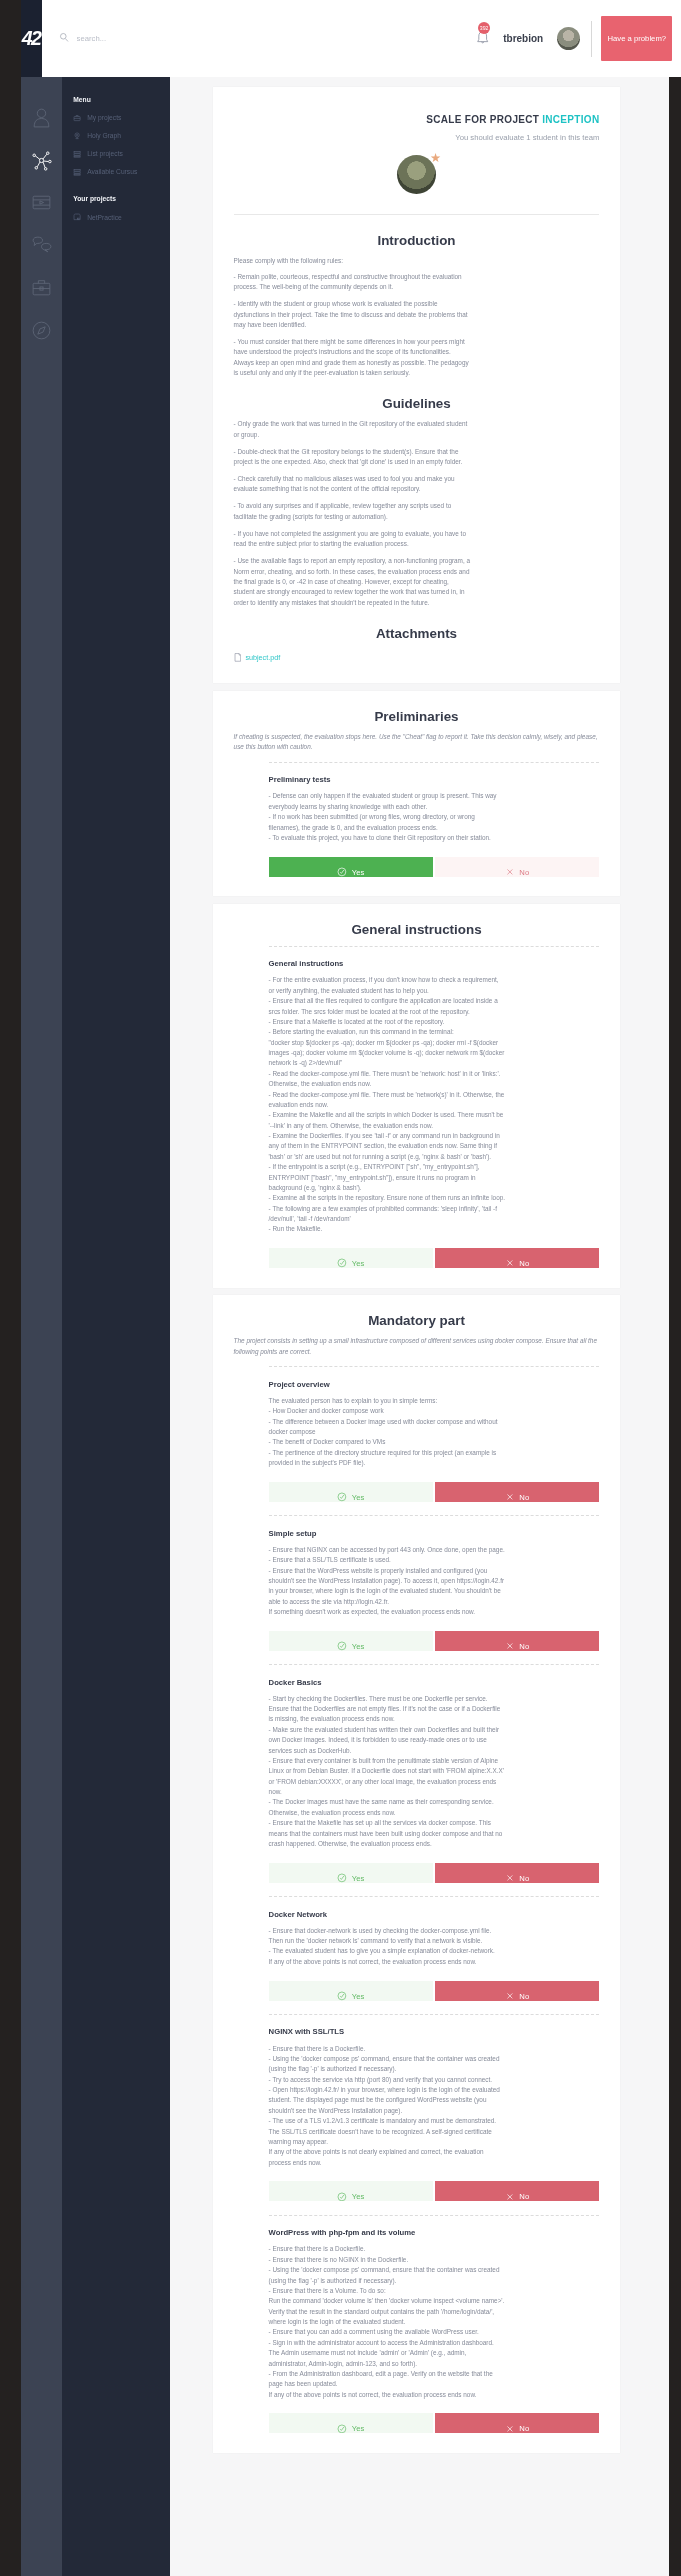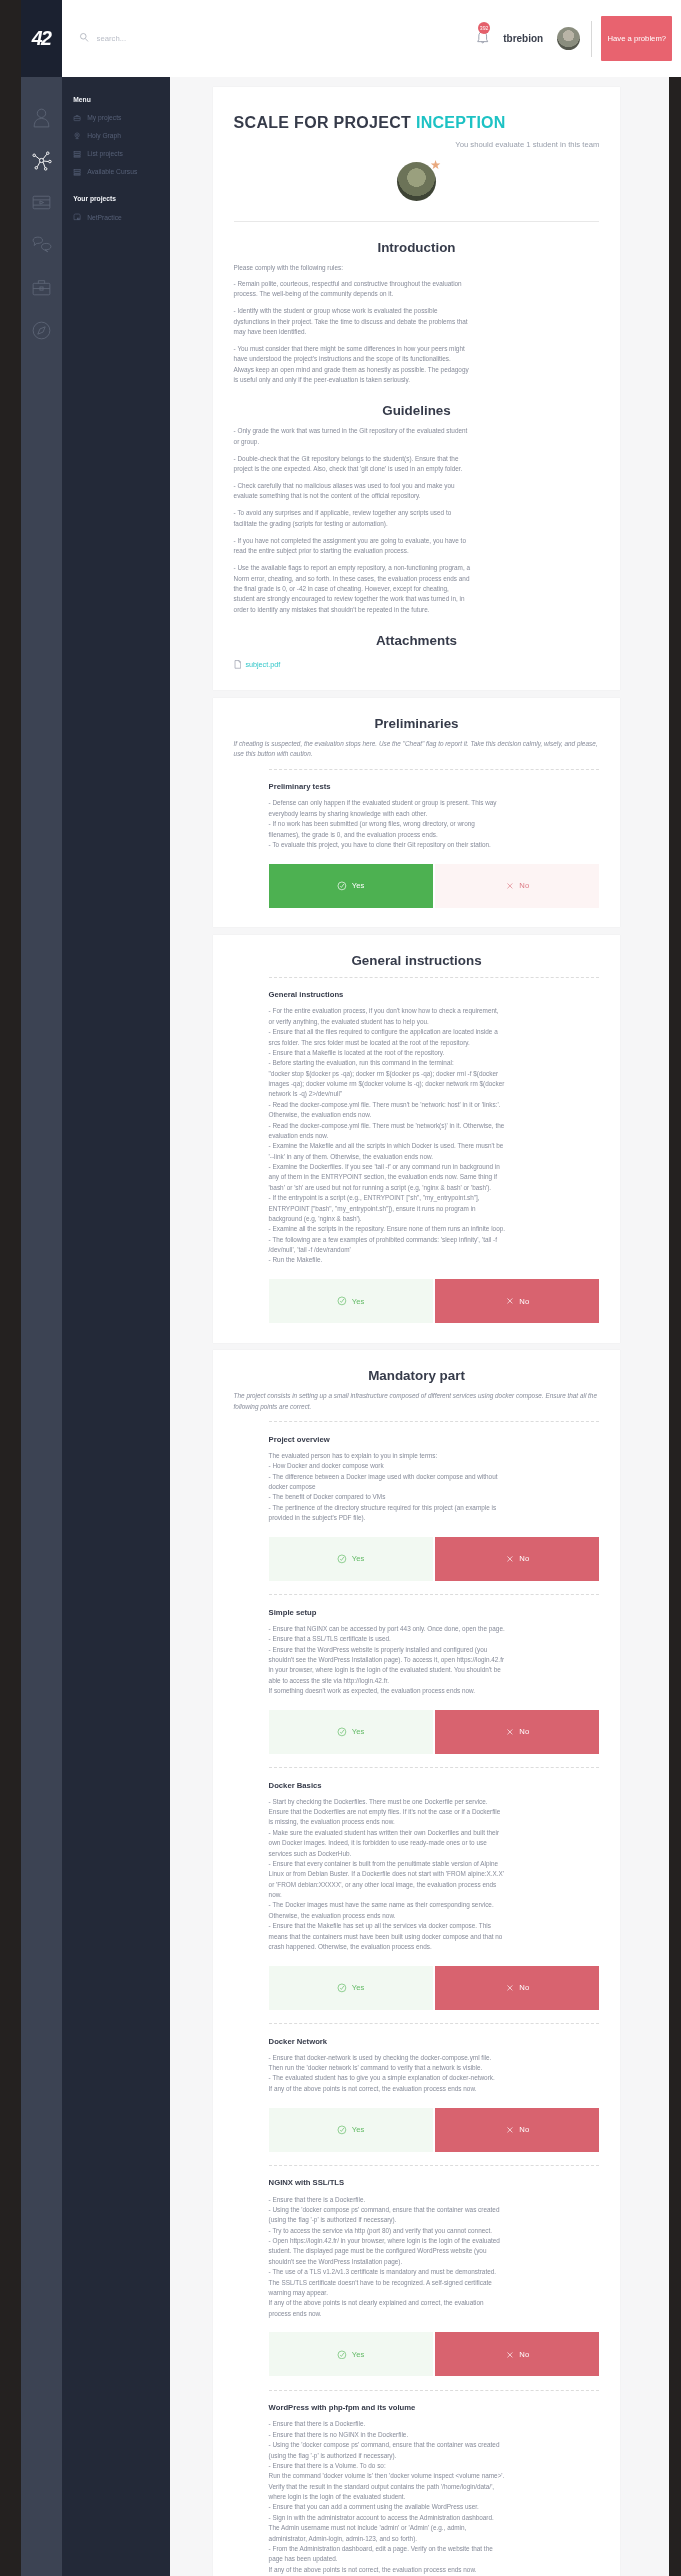--- a/index.html
+++ b/index.html
@@ -8,21 +8,21 @@
     height: 3217px; overflow: hidden; position: relative;
     background: #242120;
     font-family: "Liberation Sans", sans-serif;
   }
   
   .topbar {
     position: absolute; left: 20.6px; top: 0; width: 661px; height: 77px;
     background: #ffffff; z-index: 20; display: flex; align-items: center;
   }
   .logo-block {
-    width: 41px; height: 77px; background: #1b2130; color: #fff;
+    width: 21px; height: 77px; background: #1b2130; color: #fff;
     display: flex; align-items: center; justify-content: center;
     font-size: 19.6px; font-weight: bold; letter-spacing: -1.5px; flex: none;
     font-style: italic;
   }
   .search-wrap { display: flex; align-items: center; margin-left: 17.5px; flex: 1; }
   .search-wrap .icon svg { width: 10.3px; height: 10.3px; }
   .search-input {
     border: none; outline: none; font-size: 7.7px; color: #3a3f4c;
     margin-left: 7.2px; width: 155px; font-family: "Liberation Sans", sans-serif;
   }
@@ -69,21 +69,21 @@
   
   .content-col {
     position: absolute; left: 170px; top: 77px; width: 499px; height: 3140px;
     background: #f6f6f7; display: flex; flex-direction: column; overflow: hidden;
   }
   .card {
     background: #fff; width: 407px; margin: 0 0 7.7px 43px;
     box-shadow: 0 0 1px rgba(0,0,0,.08); padding: 17.5px 20.6px 19.6px 20.6px;
   }
   .card.first { margin-top: 10.3px; padding-top: 27px; }
-  .scale-title { text-align: left; font-size: 16px; font-weight: bold; color: #363b4a; letter-spacing: 0.3px; }
+  .scale-title { text-align: right; font-size: 10px; font-weight: bold; color: #363b4a; letter-spacing: 0.3px; }
   .scale-title .hl { color: #1dc2c4; }
   .scale-sub { text-align: right; font-size: 7.7px; color: #9aa0ac; margin-top: 8.2px; }
   .avatar-row { display: flex; justify-content: center; margin-top: 12.4px; }
   .avatar-big {
     width: 39px; height: 39px; border-radius: 50%; position: relative;
     background: radial-gradient(circle at 50% 40%, #9aa07e 0 30%, #6c7358 31% 60%, #3e4435 61%);
   }
   .avatar-star { position: absolute; top: -5.2px; right: -5.2px; color: #e9a97e; font-size: 12.4px; }
   .git-row { position: relative; margin-top: 17.5px; min-height: 27px; }
   .git-label { position: absolute; left: 0; top: 8.2px; font-size: 7.2px; color: #8b90a0; }
@@ -105,21 +105,21 @@
   .bullets p { font-size: 6.4px; color: #868b99; line-height: 1.62; }
   .bullets.spaced p { margin-bottom: 6.7px; }
   .attach-link { display: inline-flex; align-items: center; color: #2fc6c8; font-size: 7.2px; margin-top: 4.1px; cursor: pointer; }
   .attach-link .icon { width: 7.7px; height: 8.8px; margin-right: 4.1px; color: #8b90a0; }
   .attach-link .icon svg { width: 7.7px; height: 8.8px; }
   .qblock { border-top: 0.5px dashed #dcdcdc; margin-top: 13.4px; padding-top: 12.4px; margin-left: 35px; }
   .qblock:first-of-type { margin-top: 9.3px; }
   .q-title { font-size: 7.7px; font-weight: bold; color: #363b4a; margin-bottom: 7.2px; }
   .yesno { display: flex; margin-top: 13.4px; gap: 1.5px; }
   .yn-btn {
-    flex: 1; height: 44px; display: flex; align-items: center; justify-content: center;
+    flex: 1; height: 20px; display: flex; align-items: flex-end; justify-content: center;
     font-size: 7.7px; cursor: pointer; border: none; font-family: "Liberation Sans", sans-serif;
   }
   .yn-btn .icon { width: 9.8px; height: 9.8px; margin-right: 4.6px; display: inline-flex; }
   .yn-btn .icon svg { width: 9.8px; height: 9.8px; }
   .yn-yes { background: #f2f9f2; color: #64bb67; }
   .yn-yes.sel { background: #4db151; color: #fff; }
   .yn-no { background: #fdf4f4; color: #dd7b85; }
   .yn-no.sel { background: #d8636f; color: #fff; }
 </style>
 </head>

